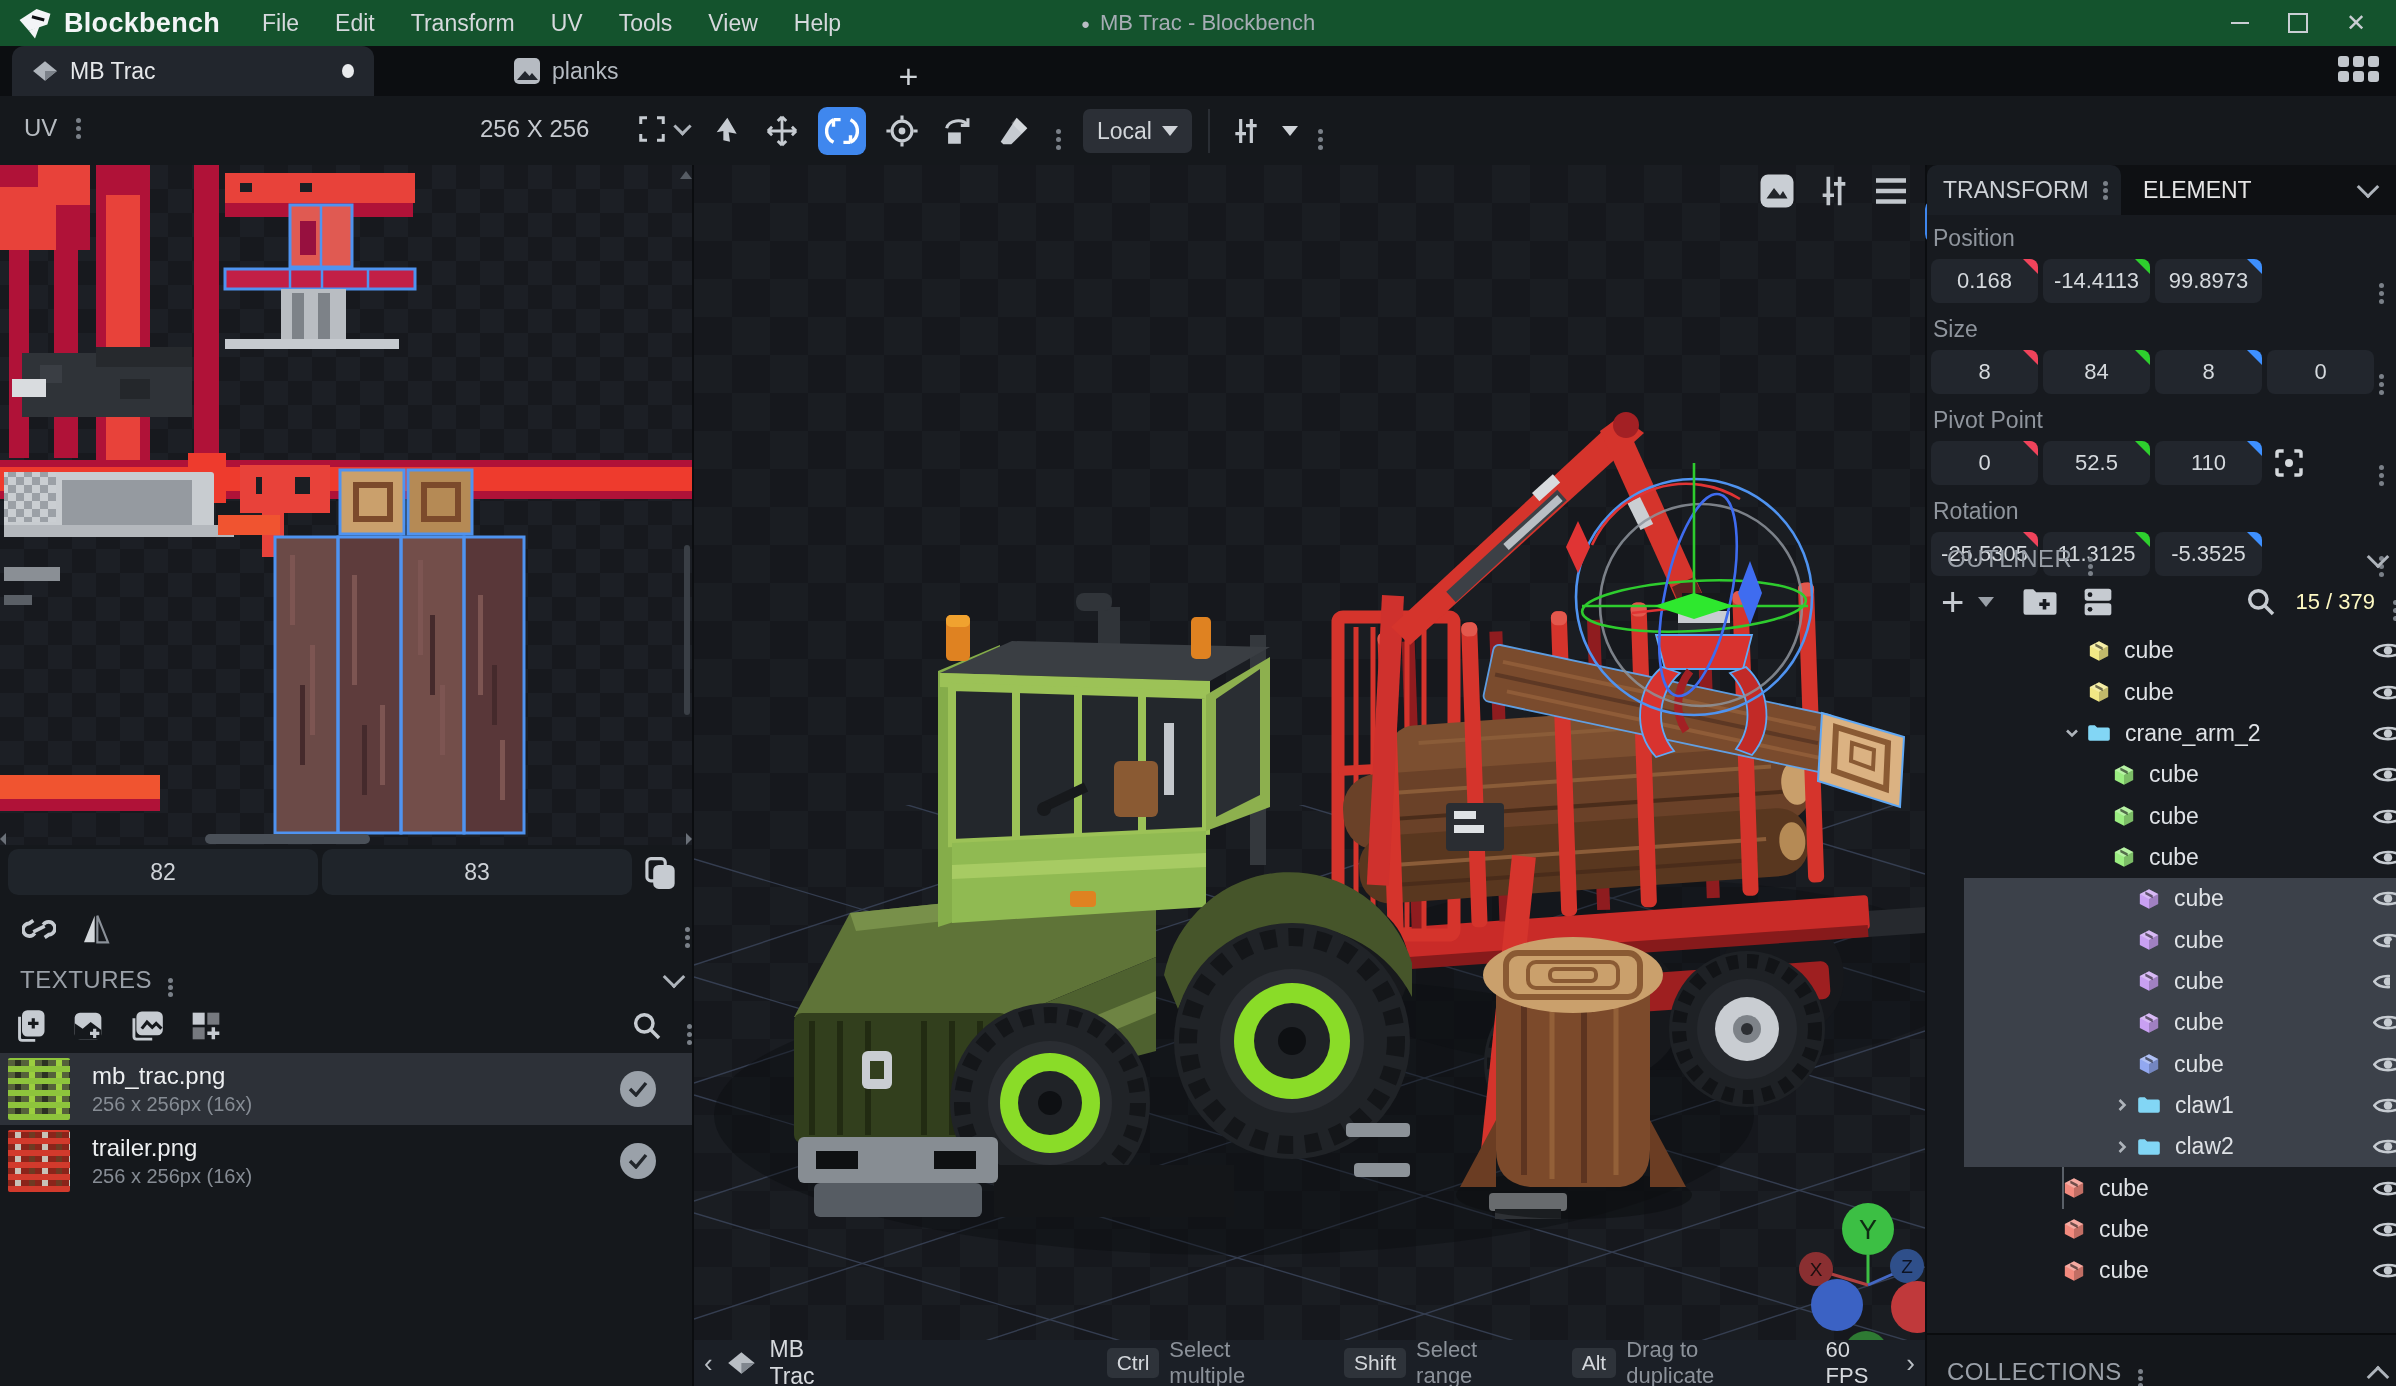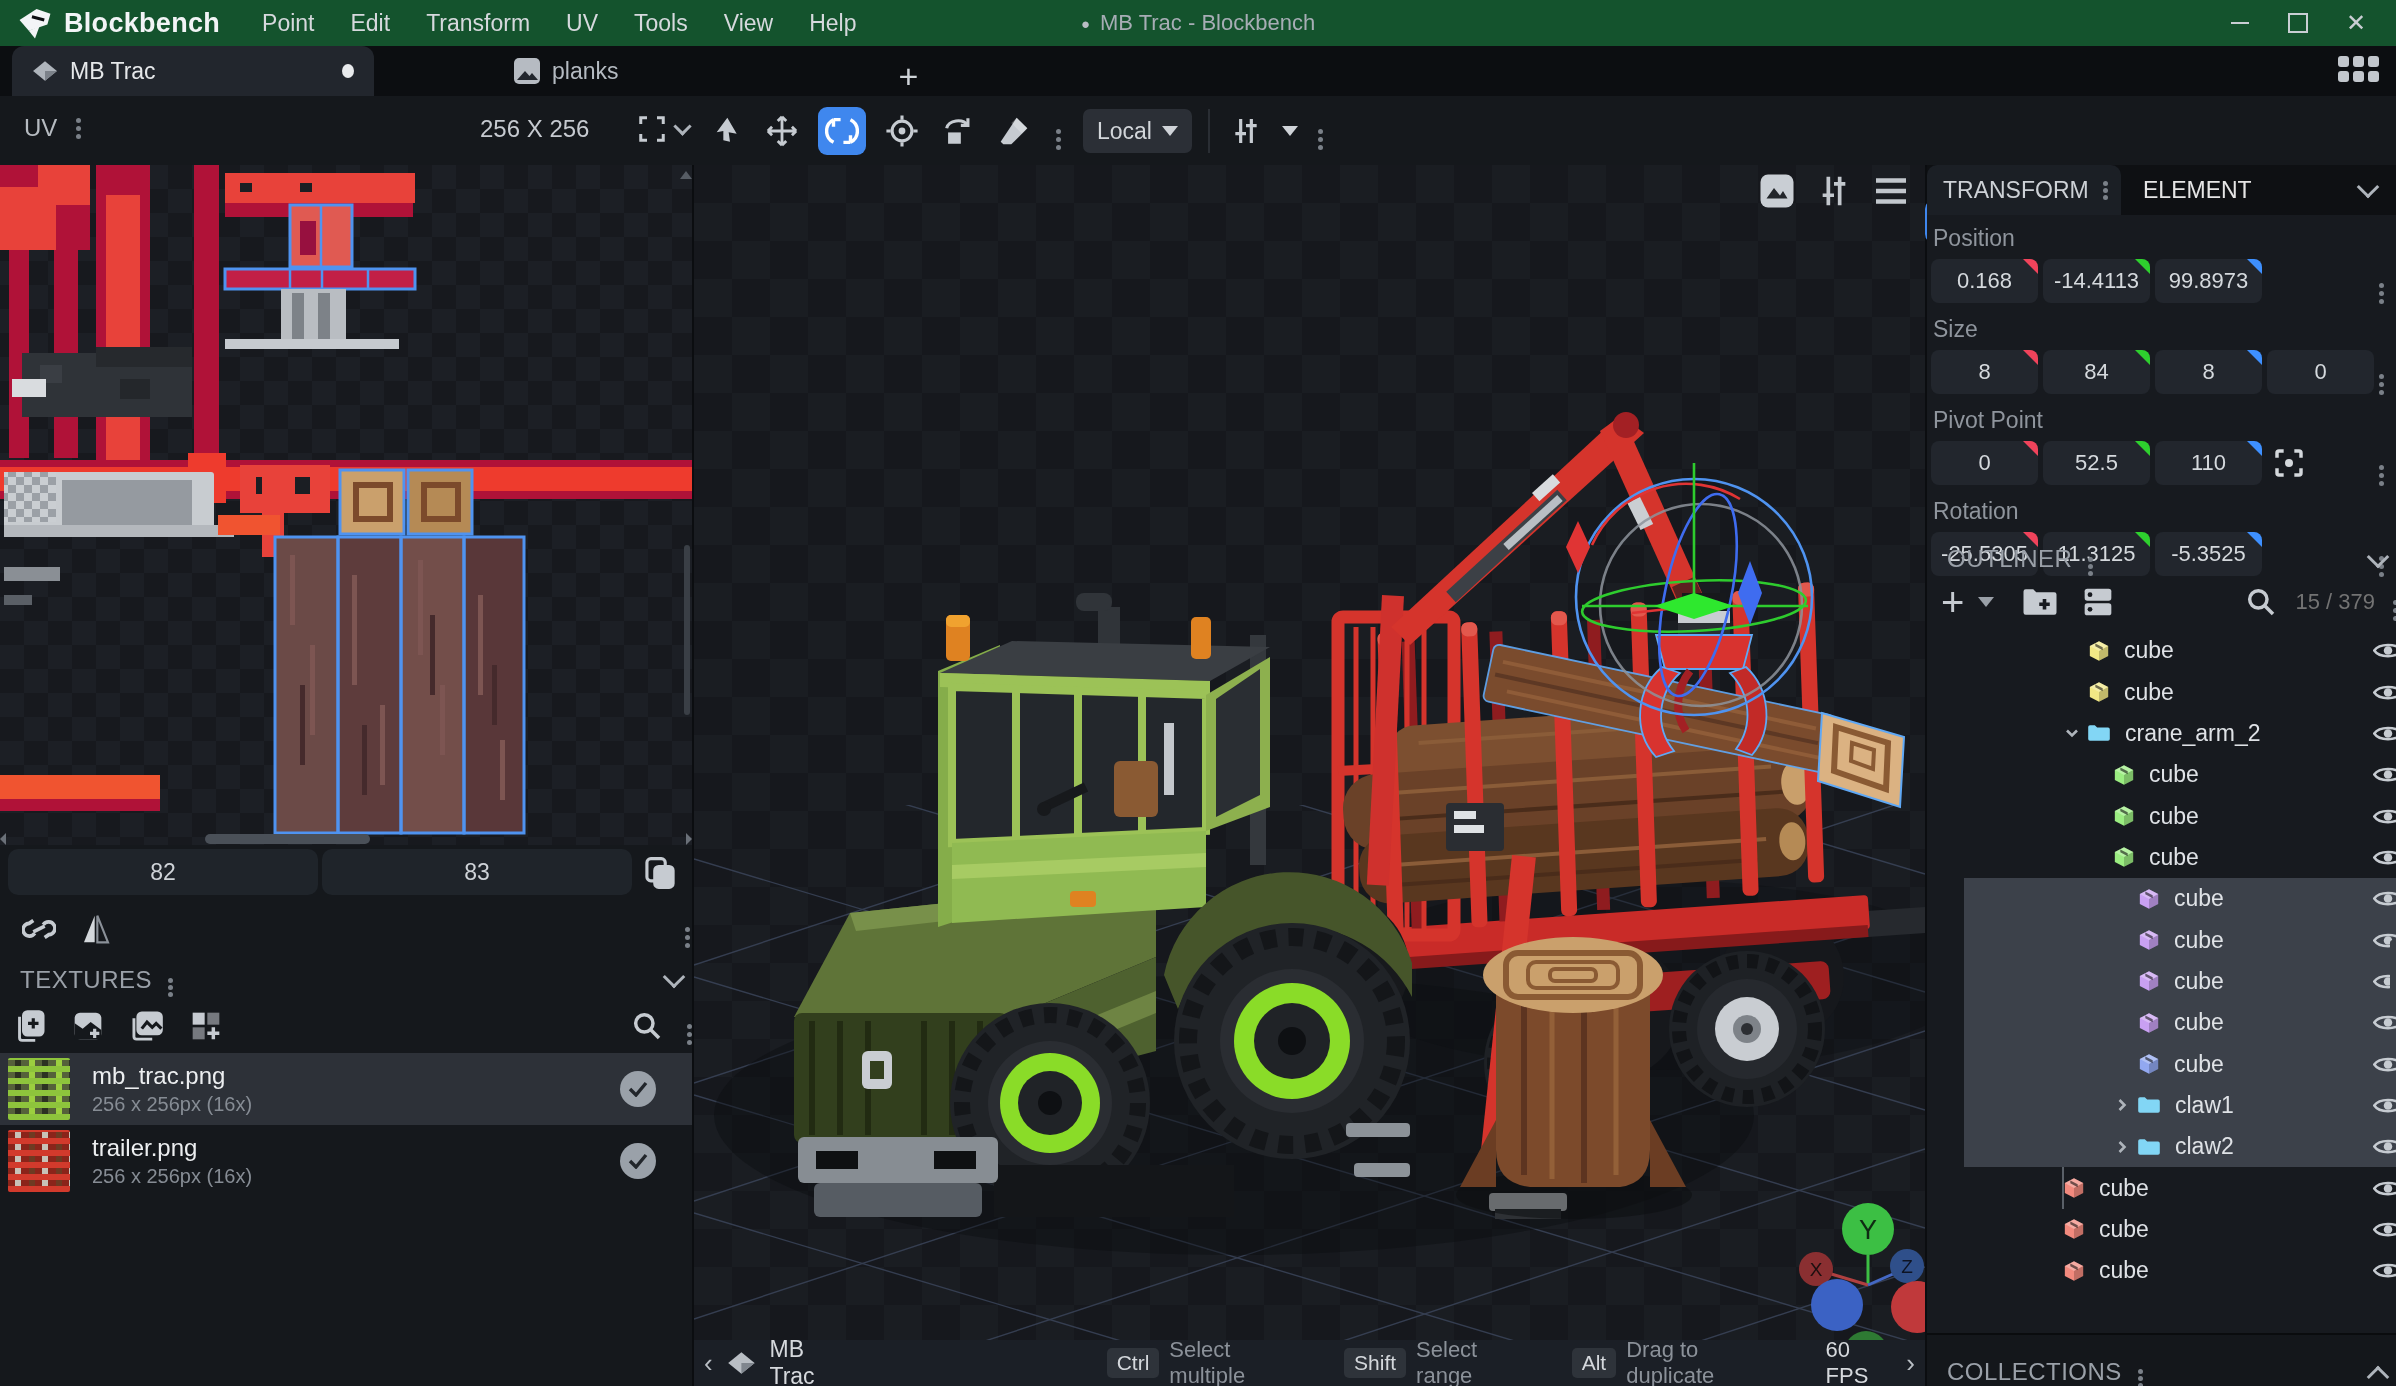--- a/index.html
+++ b/index.html
@@ -114,21 +114,21 @@
   .num-input{--cc:transparent;position:relative;width:107px;height:44px;background:#22262d;border-radius:8px;
              overflow:hidden;display:flex;align-items:center;justify-content:center;
              font-size:22px;color:#d5d9dd;flex:0 0 107px;}
   .num-input:before{content:"";position:absolute;top:0;right:0;
              border-top:15px solid var(--cc);border-left:15px solid transparent;}
   .g-kebab{position:absolute;right:12px;top:50%;margin-top:-4px;}
   .focus-btn{width:44px;height:44px;display:flex;align-items:center;justify-content:center;color:#d4d8dc;}
 
   #outliner-hd{position:absolute;left:0;top:362px;width:469px;height:44px;}
   #outliner-tools{position:absolute;left:0;top:412px;width:469px;height:50px;}
-  #outliner-count{font-size:22px;color:#737373;}
+  #outliner-count{font-size:22px;color:#fef9c3;}
   #outliner-list{position:absolute;left:0;top:465px;width:469px;height:703px;overflow:hidden;padding-left:37px;}
   .orow{--d:1;position:relative;height:41.35px;display:flex;align-items:center;
         padding-left:calc(74px + var(--d)*25px);font-size:23px;color:#dfe2e6;}
   .orow.selected{background:#3c414a;}
   .ochev{width:24px;display:flex;align-items:center;color:#aeb4bb;flex:0 0 24px;}
   .ochev[data-chev="right"] svg{transform:rotate(-90deg);}
   .obj-icon{--ic:#ccc;color:var(--ic);margin-right:14px;display:flex;align-items:center;}
   .olabel{flex:1;}
   .eye{position:absolute;right:30px;color:#c6cbd1;display:flex;}
   #claw-guide{position:absolute;left:135px;top:296px;width:2px;height:283px;background:#5a6068;}
@@ -146,21 +146,21 @@
     <div id="logo">
       <svg width="38" height="34" viewBox="0 0 24 22">
         <path d="M2,9 L13,2 L22,5 L20,12 L8,16 Z" fill="#f2f4f6"></path>
         <path d="M8,16 L12,21 L15,13 Z" fill="#f2f4f6"></path>
         <path d="M10,7 L18,9" stroke="#0b0d10" stroke-width="2"></path>
       </svg>
       <span class="brand">Blockbench</span>
     </div>
     <div id="menus">
 
-    <span class="menu-item">Point</span>
+    <span class="menu-item">File</span>
         <span class="menu-item">Edit</span>
         <span class="menu-item">Transform</span>
         <span class="menu-item">UV</span>
         <span class="menu-item">Tools</span>
         <span class="menu-item">View</span>
         <span class="menu-item">Help</span>
       </div>
     <div id="win-title">
       <span class="dot">●</span>
       <span>MB Trac - Blockbench</span>

